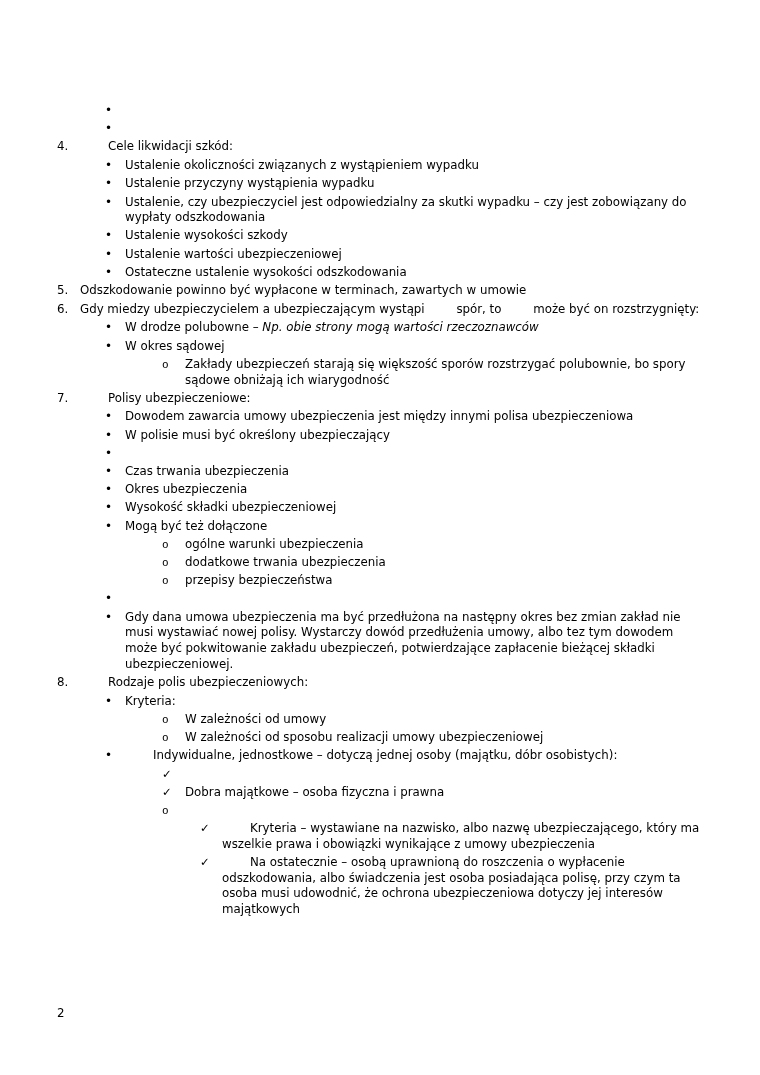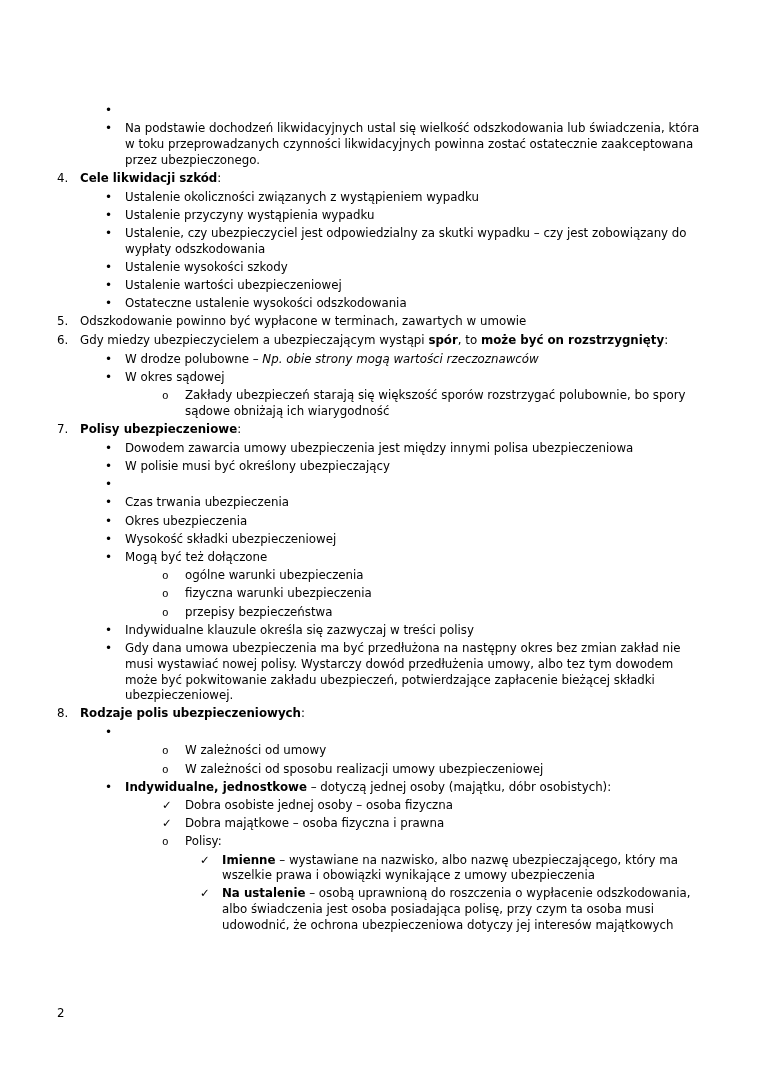--- a/index.html
+++ b/index.html
@@ -34,41 +34,40 @@
   .level-0 { padding-left: 57px; }  .level-0 .marker { width: 23px; }
   .level-1 { padding-left: 105px; } .level-1 .marker { width: 20px; }
   .level-2 { padding-left: 162px; } .level-2 .marker { width: 23px; }
   .level-3 { padding-left: 200px; } .level-3 .marker { width: 22px; }
 
   .type-num   { margin-top: 1.5px; margin-bottom: 3px; }
   .type-bullet .marker { font-size: 12px; }
   .type-circle .marker { font-family: "DejaVu Sans Mono", monospace; font-size: 11px; }
   .type-check  .marker { font-size: 11.5px; }
 
-  .b { font-weight: bold; }
+  .b { font-weight: normal; margin-left: 28px; }
   .i { font-style: italic; }
 
   .footer {
     position: absolute;
     left: 57px;
     top: 1006px;
     font-size: 11.8px;
   }
 </style>
 </head>
 <body>
 
 <div class="page">
   <div class="content">
       <div class="item level-1 type-bullet">
         <span class="marker">•</span>
       </div>
       <div class="item level-1 type-bullet">
         <span class="marker">•</span>
-        <span class="text"><span>Na podstawie dochodzeń likwidacyjnych ustal się wielkość odszkodowania lub świadczenia, która w toku przeprowadzanych czynności likwidacyjnych powinna zostać ostatecznie zaakceptowana przez ubezpieczonego.</span></span>
       </div>
       <div class="item level-0 type-num">
         <span class="marker">4.</span>
         <span class="text"><span class="b">Cele likwidacji szkód</span><span>:</span></span>
       </div>
       <div class="item level-1 type-bullet">
         <span class="marker">•</span>
         <span class="text"><span>Ustalenie okoliczności związanych z wystąpieniem wypadku</span></span>
       </div>
       <div class="item level-1 type-bullet">
@@ -141,68 +140,66 @@
       <div class="item level-1 type-bullet">
         <span class="marker">•</span>
         <span class="text"><span>Mogą być też dołączone</span></span>
       </div>
       <div class="item level-2 type-circle">
         <span class="marker">o</span>
         <span class="text"><span>ogólne warunki ubezpieczenia</span></span>
       </div>
       <div class="item level-2 type-circle">
         <span class="marker">o</span>
-        <span class="text"><span>fizyczna warunki ubezpieczenia</span></span>
+        <span class="text"><span>dodatkowe trwania ubezpieczenia</span></span>
       </div>
       <div class="item level-2 type-circle">
         <span class="marker">o</span>
         <span class="text"><span>przepisy bezpieczeństwa</span></span>
       </div>
       <div class="item level-1 type-bullet">
         <span class="marker">•</span>
-        <span class="text"><span>Indywidualne klauzule określa się zazwyczaj w treści polisy</span></span>
       </div>
       <div class="item level-1 type-bullet">
         <span class="marker">•</span>
         <span class="text"><span>Gdy dana umowa ubezpieczenia ma być przedłużona na następny okres bez zmian zakład nie musi wystawiać nowej polisy. Wystarczy dowód przedłużenia umowy, albo tez tym dowodem może być pokwitowanie zakładu ubezpieczeń, potwierdzające zapłacenie bieżącej składki ubezpieczeniowej.</span></span>
       </div>
       <div class="item level-0 type-num">
         <span class="marker">8.</span>
         <span class="text"><span class="b">Rodzaje polis ubezpieczeniowych</span><span>:</span></span>
       </div>
       <div class="item level-1 type-bullet">
         <span class="marker">•</span>
+        <span class="text"><span>Kryteria:</span></span>
       </div>
       <div class="item level-2 type-circle">
         <span class="marker">o</span>
         <span class="text"><span>W zależności od umowy</span></span>
       </div>
       <div class="item level-2 type-circle">
         <span class="marker">o</span>
         <span class="text"><span>W zależności od sposobu realizacji umowy ubezpieczeniowej</span></span>
       </div>
       <div class="item level-1 type-bullet">
         <span class="marker">•</span>
         <span class="text"><span class="b">Indywidualne, jednostkowe</span><span> – dotyczą jednej osoby (majątku, dóbr osobistych):</span></span>
       </div>
       <div class="item level-2 type-check">
         <span class="marker">✓</span>
-        <span class="text"><span>Dobra osobiste jednej osoby – osoba fizyczna</span></span>
       </div>
       <div class="item level-2 type-check">
         <span class="marker">✓</span>
         <span class="text"><span>Dobra majątkowe – osoba fizyczna i prawna</span></span>
       </div>
       <div class="item level-2 type-circle">
         <span class="marker">o</span>
-        <span class="text"><span>Polisy:</span></span>
       </div>
       <div class="item level-3 type-check">
         <span class="marker">✓</span>
-        <span class="text"><span class="b">Imienne</span><span> – wystawiane na nazwisko, albo nazwę ubezpieczającego, który ma wszelkie prawa i obowiązki wynikające z umowy ubezpieczenia</span></span>
+        <span class="text"><span class="b">Kryteria</span><span> – wystawiane na nazwisko, albo nazwę ubezpieczającego, który ma wszelkie prawa i obowiązki wynikające z umowy ubezpieczenia</span></span>
       </div>
       <div class="item level-3 type-check">
         <span class="marker">✓</span>
-        <span class="text"><span class="b">Na ustalenie</span><span> – osobą uprawnioną do roszczenia o wypłacenie odszkodowania, albo świadczenia jest osoba posiadająca polisę, przy czym ta osoba musi udowodnić, że ochrona ubezpieczeniowa dotyczy jej interesów majątkowych</span></span>
+        <span class="text"><span class="b">Na ostatecznie</span><span> – osobą uprawnioną do roszczenia o wypłacenie odszkodowania, albo świadczenia jest osoba posiadająca polisę, przy czym ta osoba musi udowodnić, że ochrona ubezpieczeniowa dotyczy jej interesów majątkowych</span></span>
       </div>
     </div>
   <div class="footer">2</div>
 </div>
 
 </body></html>

